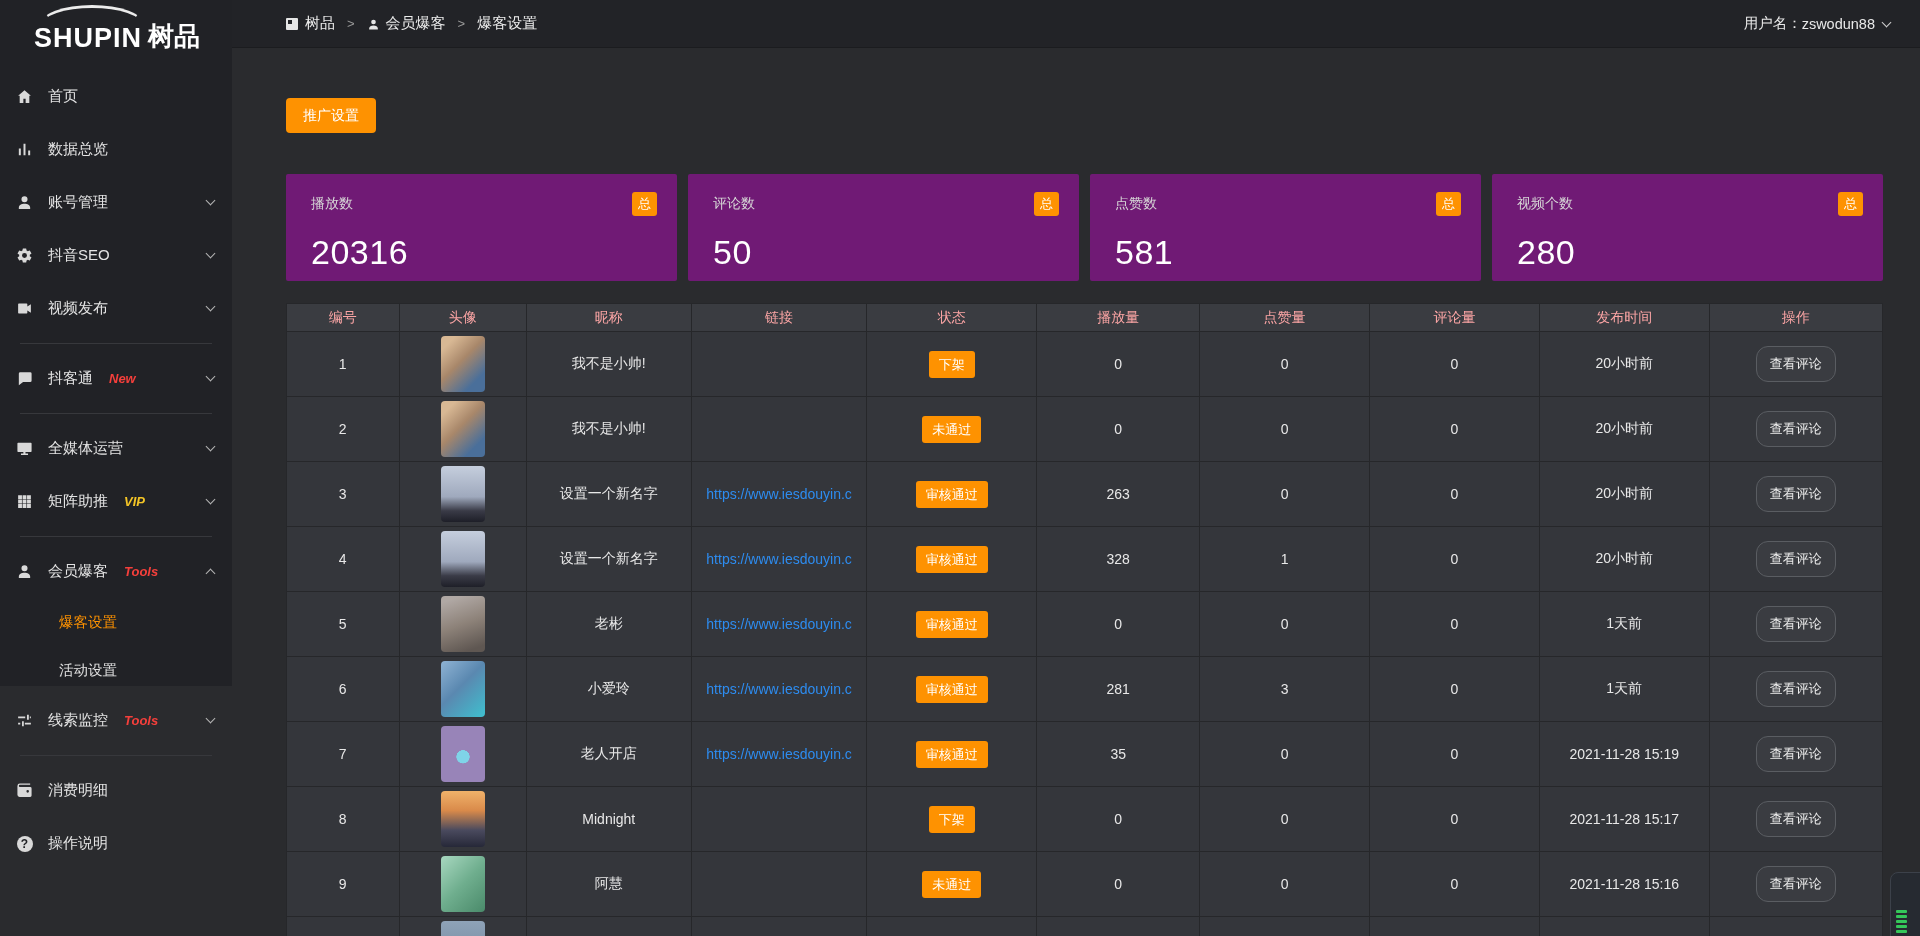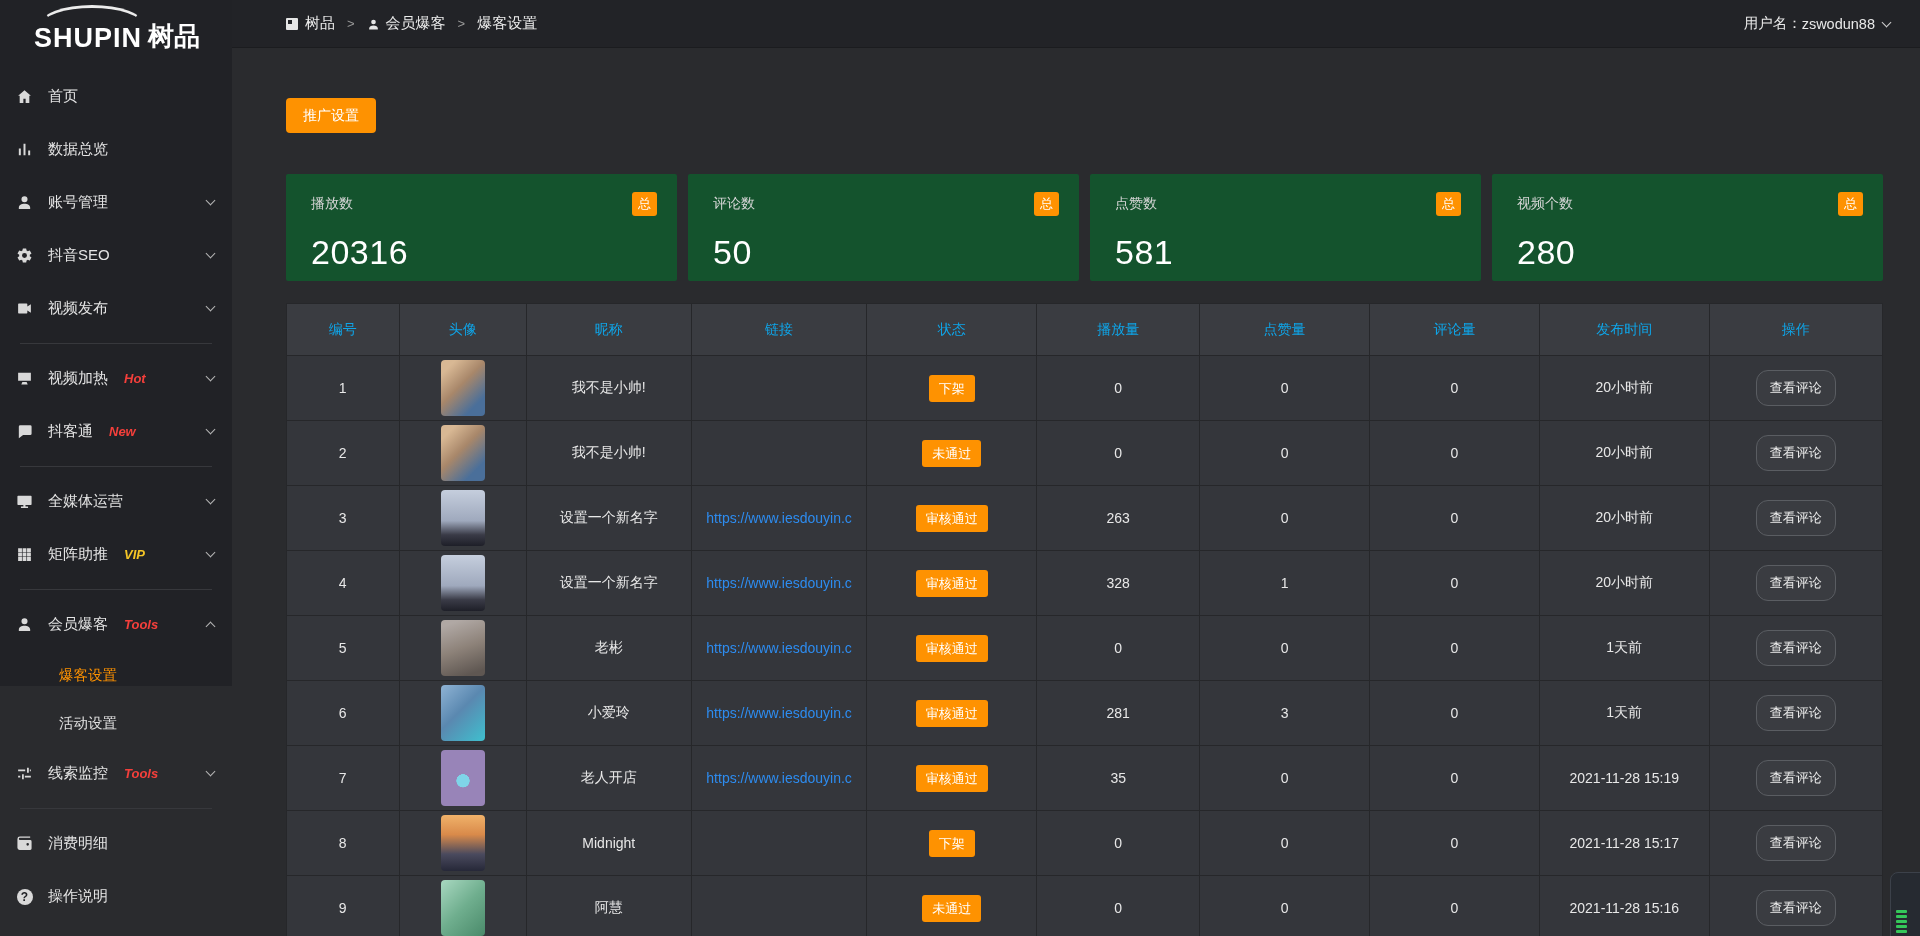--- a/index.html
+++ b/index.html
@@ -50,28 +50,28 @@
   .fs-bl { left:0; bottom:0; border-left-width:2px; border-bottom-width:2px; }
   .fs-br { right:0; bottom:0; border-right-width:2px; border-bottom-width:2px; }
   .user-wrap { display:flex; align-items:center; cursor:pointer; }
   .user-chev { width:7px; height:7px; border-right:1.5px solid #cfcfcf; border-bottom:1.5px solid #cfcfcf;
                transform:rotate(45deg); margin:-3px 0 0 8px; }
   
   .main { position:absolute; left:232px; top:48px; right:0; bottom:0; padding:0 37px 0 54px; overflow:hidden; }
   .promo-btn { margin-top:50px; height:35px; padding:0 17px; background:var(--accent); color:#fff; border:none;
                border-radius:4px; font-size:14px; cursor:pointer; font-family:inherit; }
   .cards { display:flex; gap:11px; margin-top:41px; }
-  .card { flex:1; height:107px; background:#14532d; position:relative; padding:21px 0 0 25px; border-radius:2px; }
+  .card { flex:1; height:107px; background:#701a75; position:relative; padding:21px 0 0 25px; border-radius:2px; }
   .card-label { font-size:14px; color:#d6d6d6; }
   .card-value { font-size:34px; color:#fff; font-weight:500; margin-top:20px; letter-spacing:.5px; }
   .card-badge { position:absolute; top:18px; right:20px; min-width:25px; height:24px; padding:0 5px; background:var(--accent);
                 color:#fff; font-size:13px; border-radius:3px; display:flex; align-items:center; justify-content:center; }
   .table-wrap { margin-top:22px; }
   table { width:100%; border-collapse:collapse; table-layout:fixed; }
-  th { background:#3a3c41; height:52px; font-weight:normal; font-size:14px; color:#0ea5e9; border:1px solid #26272a; }
+  th { background:#3a3c41; height:28px; font-weight:normal; font-size:14px; color:#fca5a5; border:1px solid #26272a; }
   td { background:#34363b; height:65px; text-align:center; font-size:14px; color:#e8e8e8; border:1px solid #26272a;
        overflow:hidden; white-space:nowrap; }
   .avatar { display:inline-block; width:44px; height:56px; border-radius:4px; vertical-align:middle; background:#555; }
   .status-badge { display:inline-block; background:var(--accent); color:#fff; font-size:13px; padding:7px 10px;
                   border-radius:3px; line-height:1; }
   .link-a { color:var(--link); text-decoration:none; cursor:pointer; }
   .ghost-btn { background:rgba(255,255,255,.03); border:1px solid #5a5d62; color:#ececec; font-size:13px;
                padding:8px 13px; border-radius:12px; cursor:pointer; font-family:inherit; }
   
   .float-widget { position:absolute; right:-10px; bottom:-8px; width:40px; height:72px; background:#262a31;
@@ -126,30 +126,20 @@
       <div class="m-item">
         <span class="m-icon">
           <svg viewBox="0 0 24 24">
             <path d="M4 5h11a1 1 0 0 1 1 1v3.2l5-3.2v12l-5-3.2V18a1 1 0 0 1-1 1H4a1 1 0 0 1-1-1V6a1 1 0 0 1 1-1z"></path>
           </svg>
         </span>
         <span class="m-label">视频发布</span>
         <span class="m-chev chev-down"></span>
       </div>
       <div class="m-div"></div>
-      <div class="m-item">
-        <span class="m-icon">
-          <svg viewBox="0 0 24 24">
-            <path d="M3 4h18v11H3zm6 13h6l1.5 3.5h-9z"></path>
-          </svg>
-        </span>
-        <span class="m-label">视频加热</span>
-        <span class="m-tag" style="color: rgb(244, 63, 59);">Hot</span>
-        <span class="m-chev chev-down"></span>
-      </div>
       <div class="m-item">
         <span class="m-icon">
           <svg viewBox="0 0 24 24">
             <path d="M4 3h16a2 2 0 0 1 2 2v10a2 2 0 0 1-2 2H10l-6 4.5V5a2 2 0 0 1 2-2z"></path>
           </svg>
         </span>
         <span class="m-label">抖客通</span>
         <span class="m-tag" style="color: rgb(244, 63, 59);">New</span>
         <span class="m-chev chev-down"></span>
       </div>

